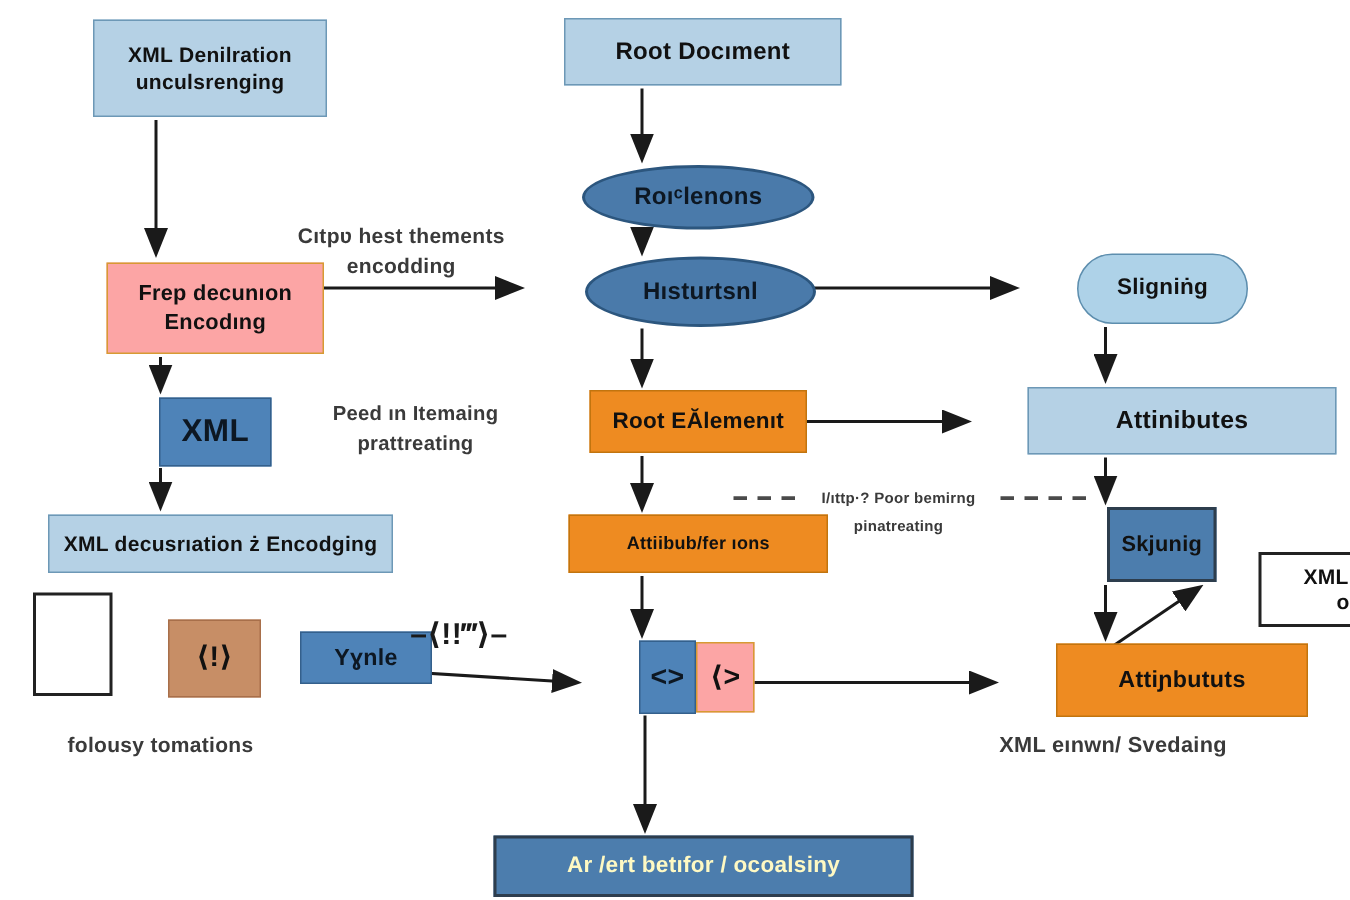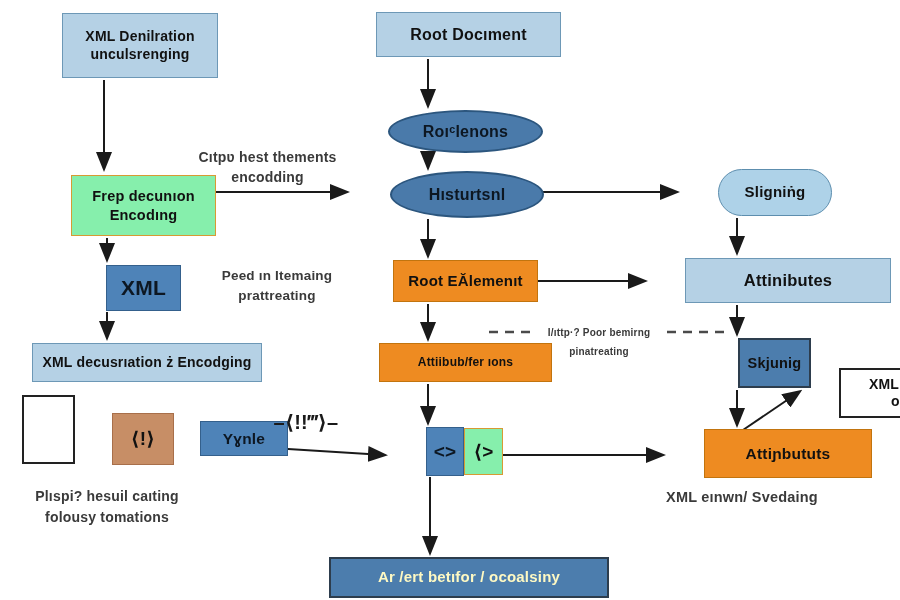--- a/index.html
+++ b/index.html
@@ -11,21 +11,21 @@
   .arrow{stroke:#1a1a1a;stroke-width:2;fill:none;}
   .dash{stroke:#4a4a4a;stroke-width:2.5;stroke-dasharray:9 7;fill:none;}
   .node{
     position:absolute;display:flex;flex-direction:column;align-items:center;justify-content:center;
     text-align:center;font-weight:bold;box-sizing:border-box;line-height:1.25;letter-spacing:.2px;margin-left:36px;
   }
   .blue-light{background:#b5d1e5;border:1.5px solid #6d98b6;}
   .ellipse{background:#4a7aaa;border:2px solid #2c567e;border-radius:50%;color:#0d1722;}
   .stadium{background:#aed2e8;border:1.5px solid #5d8eae;border-radius:24px;}
   .orange{background:#ee8b21;border:1.5px solid #c2740e;}
-  .amber{background:#86efac;border:1.5px solid #d79a33;}
+  .amber{background:#fca5a5;border:1.5px solid #d79a33;}
   .blue-mid{background:#4e83b8;border:1.5px solid #34608c;}
   .blue-strong{background:#4c7dad;border:2px solid #2d3d4d;}
   .tan{background:#c78e66;border:1.5px solid #a86f4a;}
   .white-box{background:#ffffff;border:2.5px solid #222;}
   .annot{
     position:absolute;text-align:center;font-weight:600;color:#3a3a3a;letter-spacing:.2px;
   }
 </style>
 </head>
 <body>
@@ -152,21 +152,20 @@
     <span style="display:block">Peed ın Itemaing</span>
     <span style="display:block">prattreating</span>
   </div>
 
   <div class="annot" style="left:525px;top:323px;width:148px;font-size:10px;line-height:19px">
     <span style="display:block">I/ıttp·? Poor bemirng</span>
     <span style="display:block">pinatreating</span>
   </div>
 
   <div class="annot" style="left:28px;top:486px;width:158px;font-size:14px;line-height:21px">
-    <span style="display:block">Plıspi? hesuil caıting</span>
     <span style="display:block">folousy tomations</span>
   </div>
 
   <div class="annot" style="left:662px;top:489px;width:160px;font-size:14.5px">
     <span>XML eınwn/ Svedaing</span>
   </div>
 
   <div class="annot" style="left:256px;top:410px;width:100px;font-size:20px;font-weight:bold;color:#1a1a1a">
     <span>–⟨!!‴⟩–</span>
   </div>

